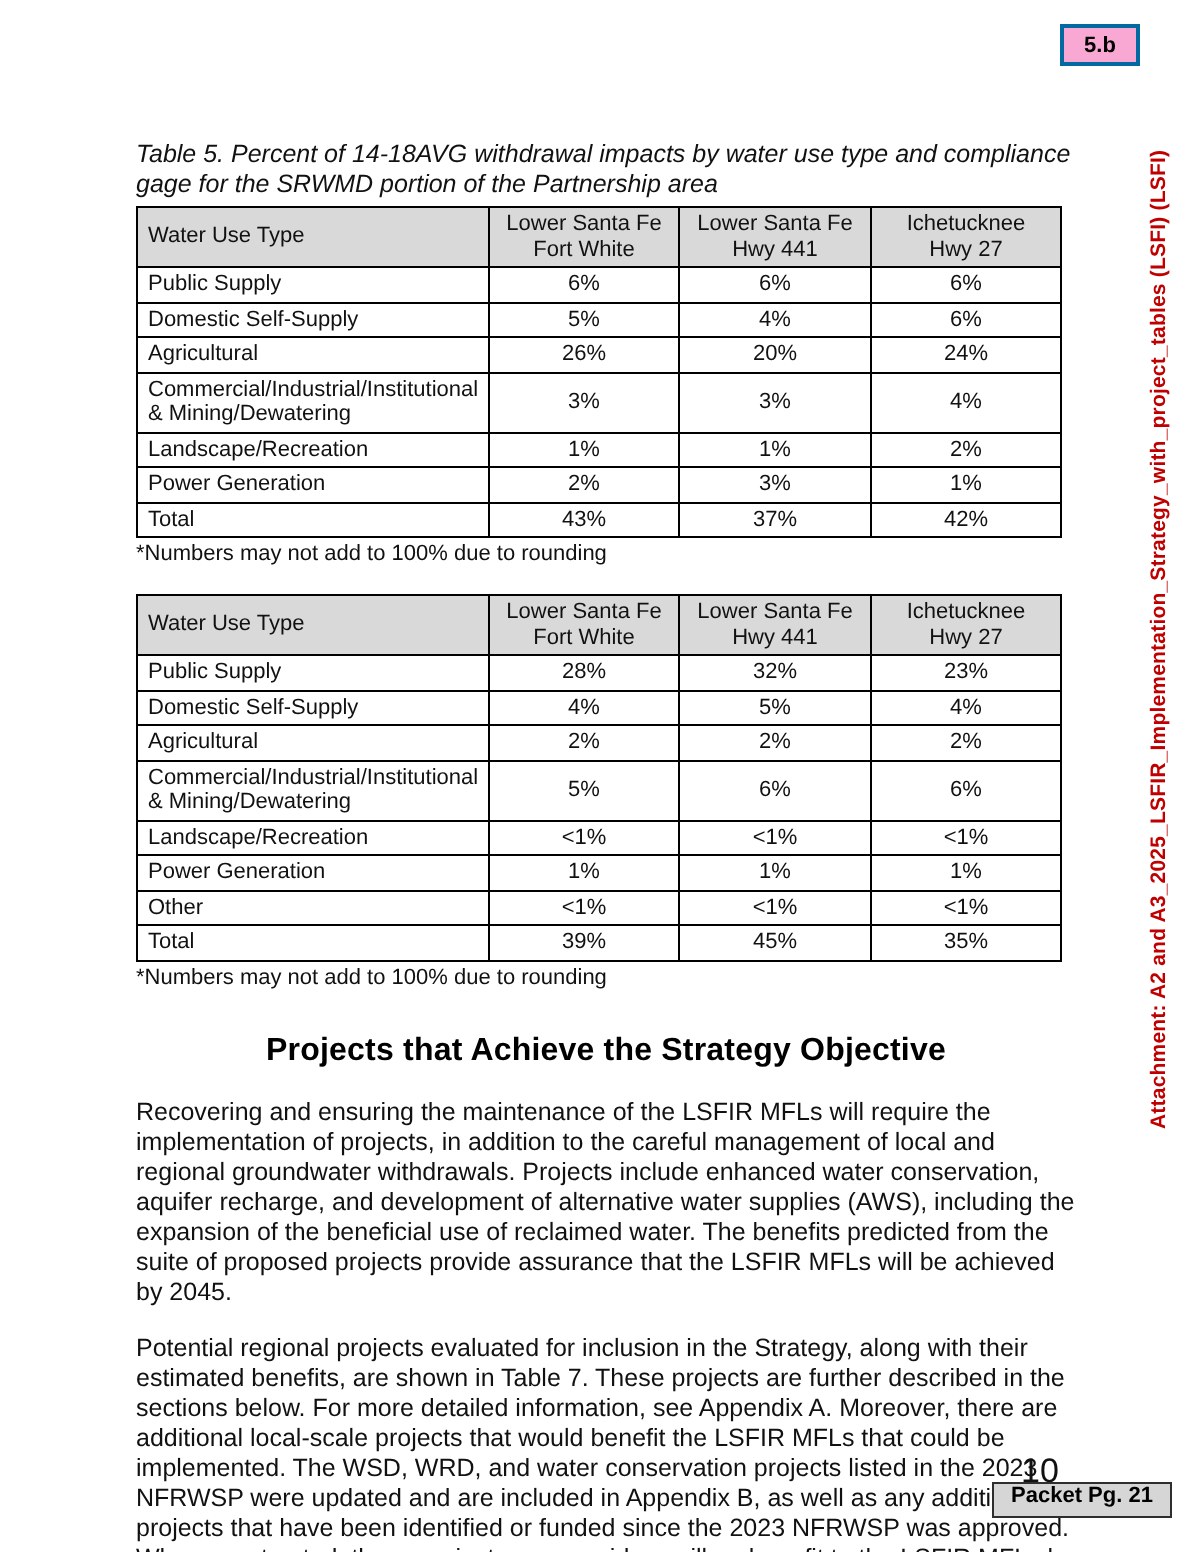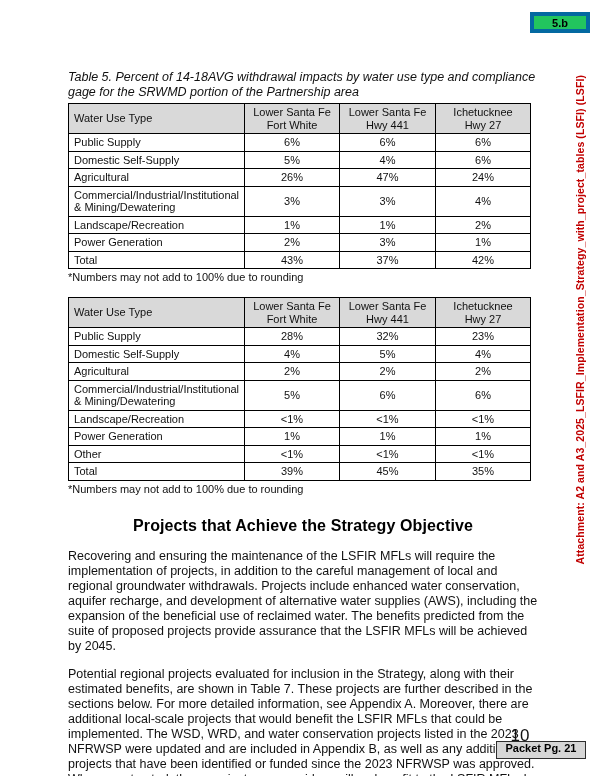--- a/index.html
+++ b/index.html
@@ -13,23 +13,23 @@
   }
   .page {
     position: relative;
     width: 600px; height: 776px;
     background: #ffffff;
   }
   
   .tab-box {
     position: absolute;
     left: 530px; top: 12px;
-    width: 60px; height: 21px;
-    background: #22c55e;
-    border: 4px solid #0369a1;
+    width: 40px; height: 21px;
+    background: #f9a8d4;
+    border: 2px solid #0369a1;
     display: flex; align-items: center; justify-content: center;
     font-size: 11px; font-weight: bold; color: #000;
   }
   
   .sidebar-wrap {
     position: absolute;
     left: 332px; top: 310px;
     width: 494px; height: 15px;
     transform: rotate(-90deg);
     display: flex; align-items: center;
@@ -166,21 +166,21 @@
           </tr>
           <tr>
             <td class="row-label">Domestic Self-Supply</td>
             <td class="cell-value">5%</td>
             <td class="cell-value">4%</td>
             <td class="cell-value">6%</td>
           </tr>
           <tr>
             <td class="row-label">Agricultural</td>
             <td class="cell-value">26%</td>
-            <td class="cell-value">47%</td>
+            <td class="cell-value">20%</td>
             <td class="cell-value">24%</td>
           </tr>
           <tr>
             <td class="row-label">Commercial/Industrial/Institutional &amp; Mining/Dewatering</td>
             <td class="cell-value">3%</td>
             <td class="cell-value">3%</td>
             <td class="cell-value">4%</td>
           </tr>
           <tr>
             <td class="row-label">Landscape/Recreation</td>

